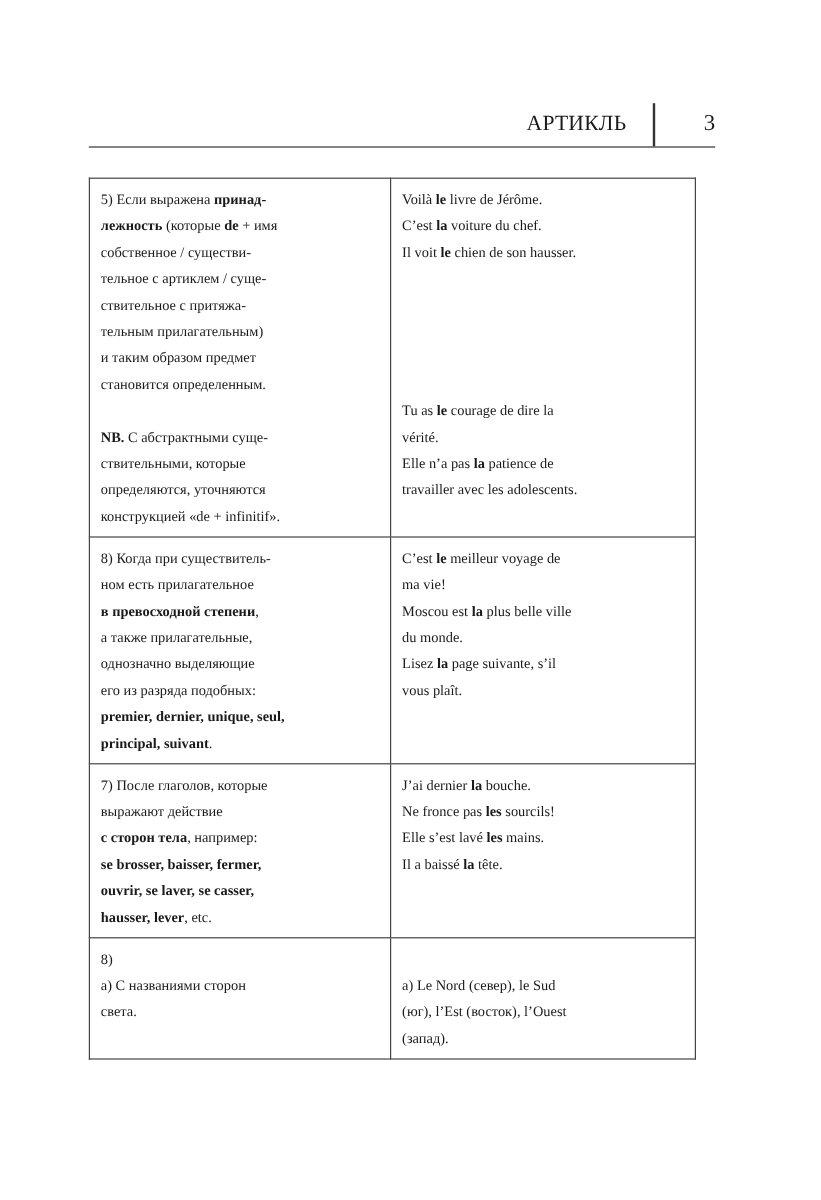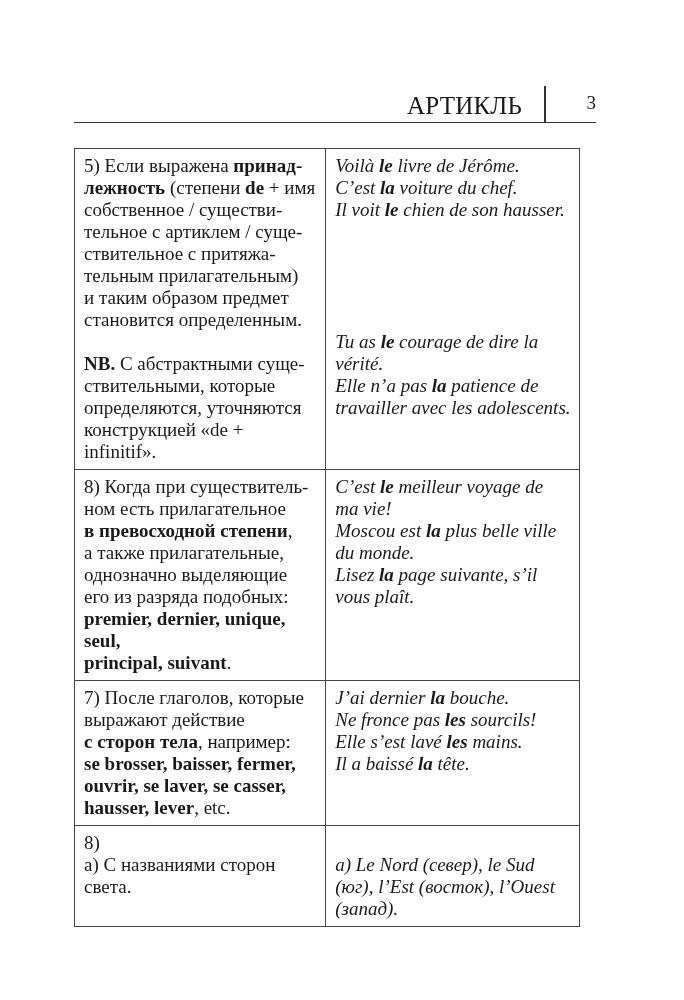--- a/index.html
+++ b/index.html
@@ -1,46 +1,46 @@
 <!DOCTYPE html>
 <html><head>
 <meta charset="utf-8">
 <style>
   html, body { margin:0; padding:0; background:#fff; }
   body { width:684px; height:1000px; position:relative; overflow:hidden;
          font-family:"Liberation Serif","DejaVu Serif",serif; color:#1a1a1a; }
   .header { position:absolute; left:74px; top:86px; width:522px; height:36px;
             border-bottom:1.5px solid #333; }
-  .header .title { position:absolute; right:74px; top:6px; font-size:25px; letter-spacing:0.2px; }
+  .header .title { position:absolute; right:74px; top:6px; font-size:18px; letter-spacing:0.2px; }
   .header .sep { position:absolute; left:470px; top:0; width:1.5px; height:36px; background:#333; }
   .header .pageno { position:absolute; right:0; top:6px; font-size:19px; }
   table { position:absolute; left:74px; top:148px; width:506px; border-collapse:collapse; }
-  td { border:1.5px solid #444; vertical-align:top; font-size:19px; line-height:22px;
+  td { border:1.5px solid #444; vertical-align:top; font-size:12px; line-height:22px;
        padding:6px 8px 6px 9px; }
   td.l { width:234px; }
-  td.r { width:237px;font-style:italic; }
+  td.r { width:237px; }
   b { font-weight:bold; }
   .block { white-space:pre-line; }
   .gap { height:22px; }
 </style>
 </head>
 <body>
 
 <div class="header">
   <span class="title">АРТИКЛЬ</span>
   <span class="sep"></span>
   <span class="pageno">3</span>
 </div>
 
 <table>
   <tbody>
       <tr style="height:293px">
     <td class="l">
       <div class="block"><span>5) Если выражена </span><b>принад-
-лежность</b><span> (степени </span><b>de</b><span> + имя
+лежность</b><span> (которые </span><b>de</b><span> + имя
 собственное / существи-
 тельное с артиклем / суще-
 ствительное с притяжа-
 тельным прилагательным)
 и таким образом предмет
 становится определенным.</span></div>
       <div class="gap"></div>
       <div class="block"><b>NB.</b><span> С абстрактными суще-
 ствительными, которые
 определяются, уточняются

